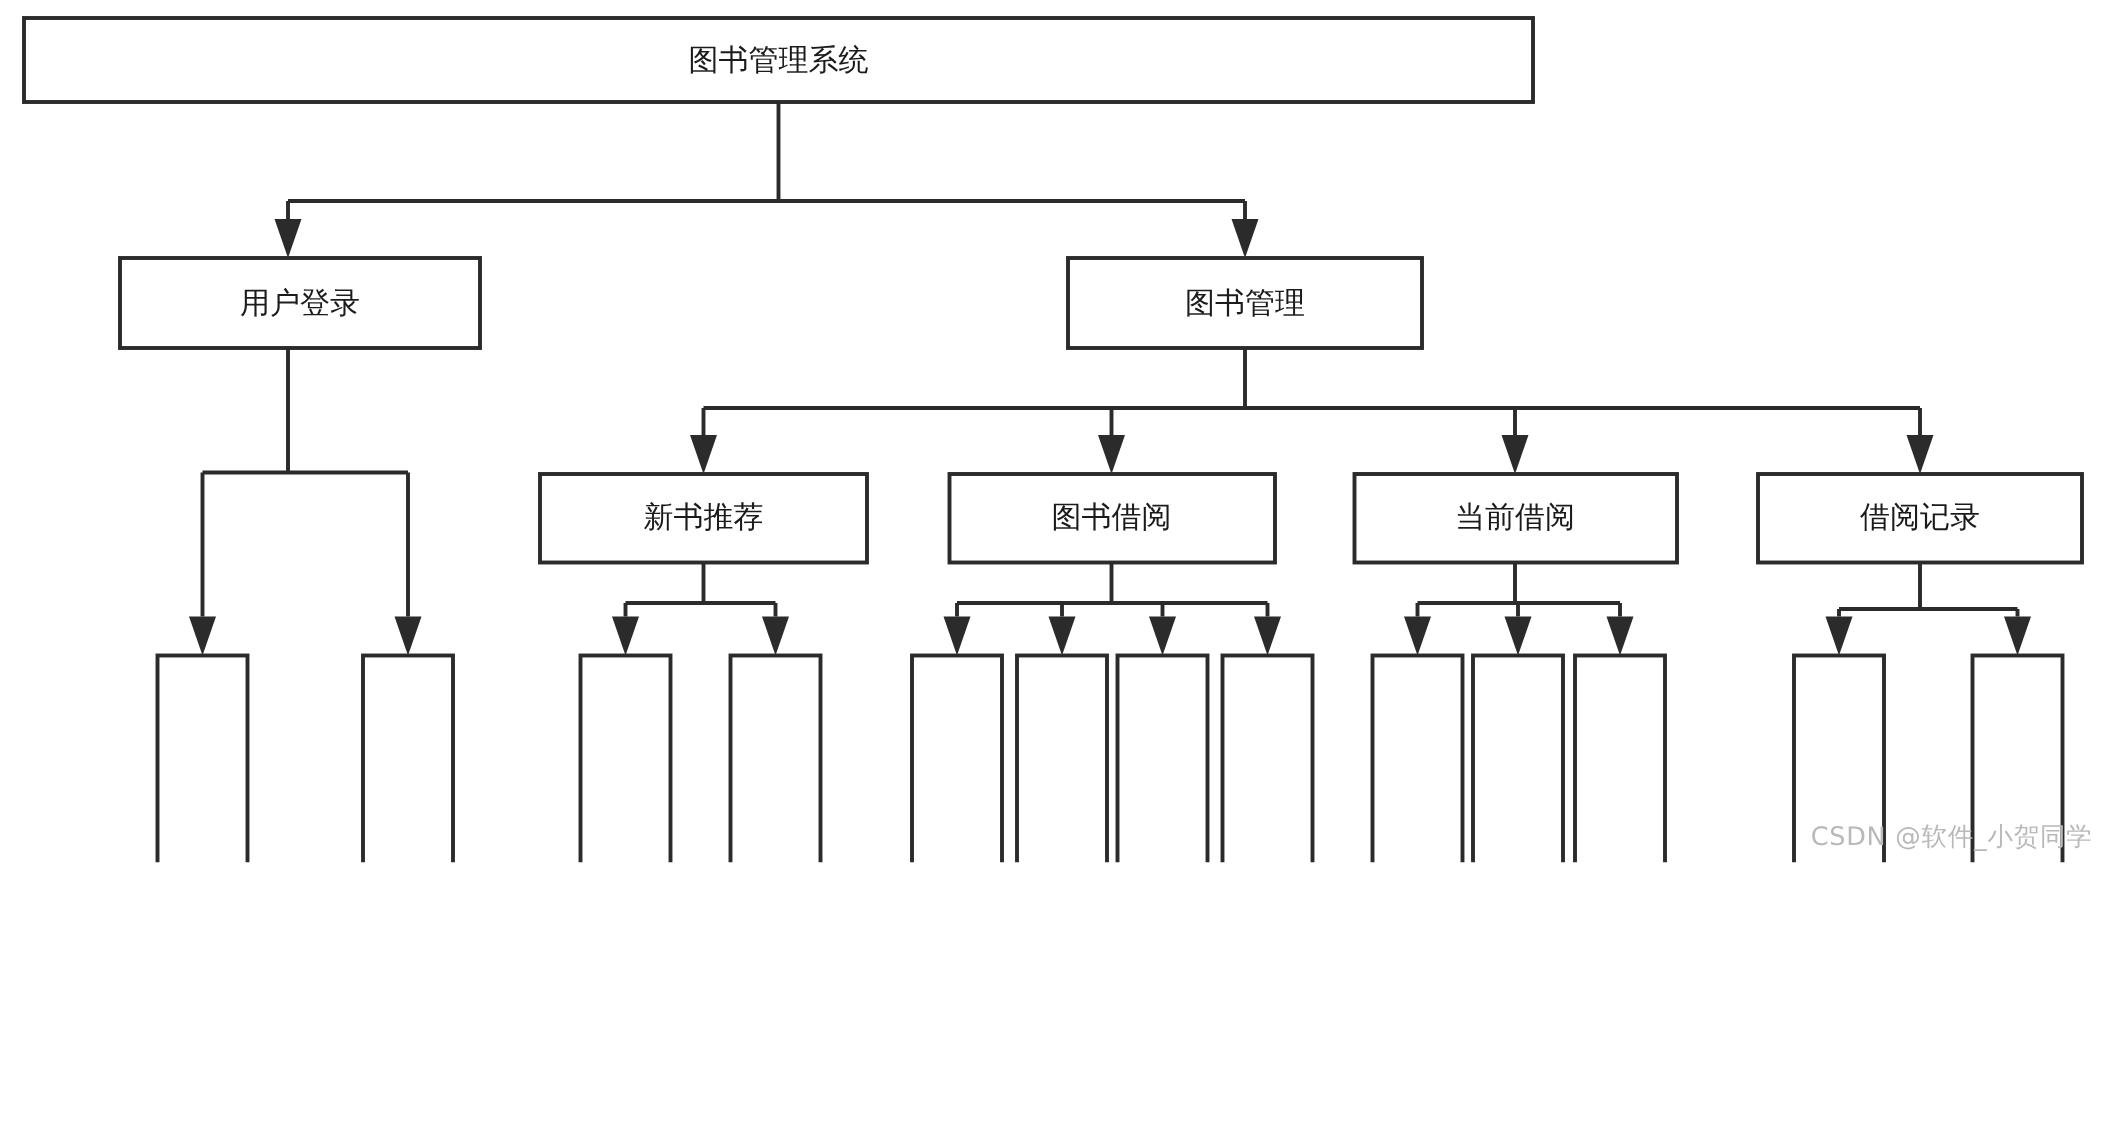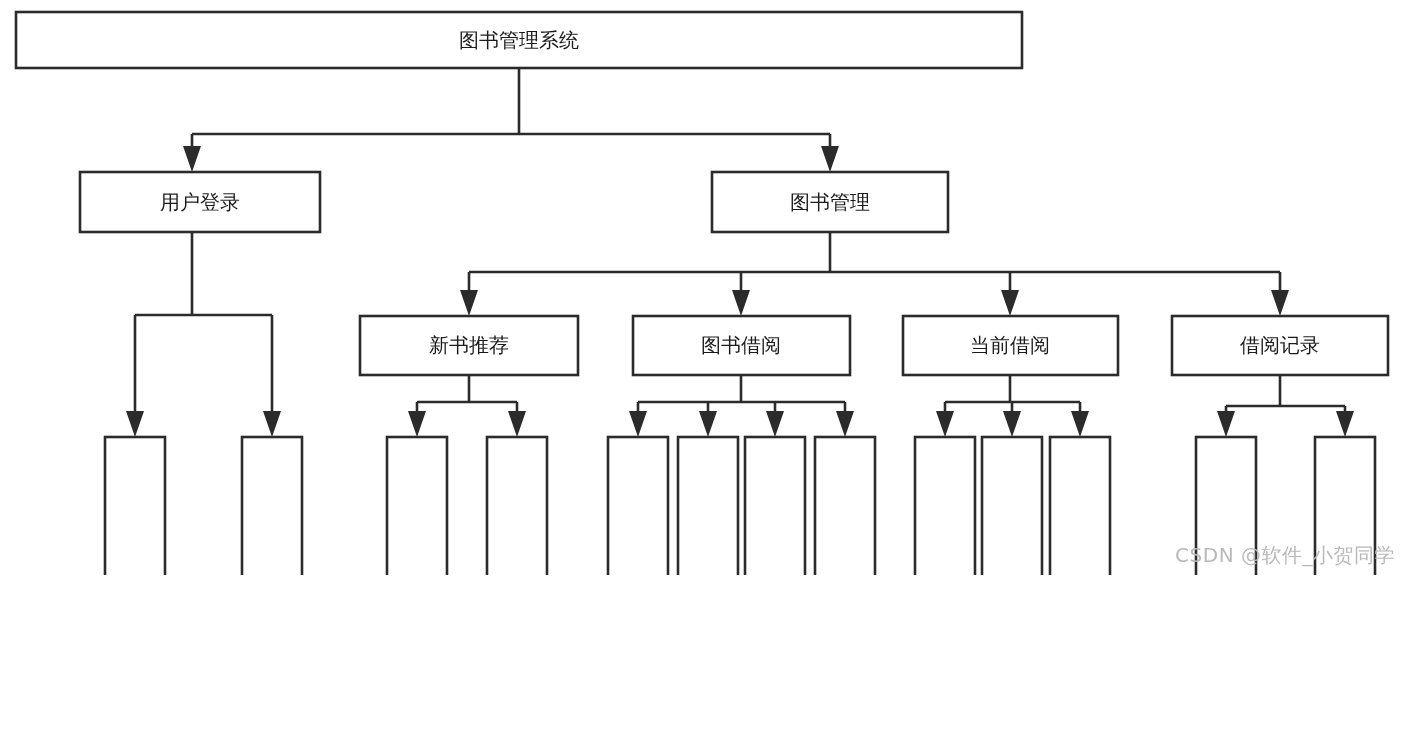--- a/index.html
+++ b/index.html
@@ -56,21 +56,21 @@
     color: #1b1b1b;
     letter-spacing: 1px;
     white-space: nowrap;
     pointer-events: none;
     font-family: "DejaVu Sans", "Liberation Sans", sans-serif;
   }
   .watermark {
     position: absolute;
     right: 10px;
     bottom: 6px;
-    font-size: 20px;
+    font-size: 17px;
     color: #b9b9b9;
     letter-spacing: 0.5px;
     font-family: "DejaVu Sans", "Liberation Sans", sans-serif;
     user-select: none;
   }
 </style>
 </head>
 <body>
 
 <div id="stage">

